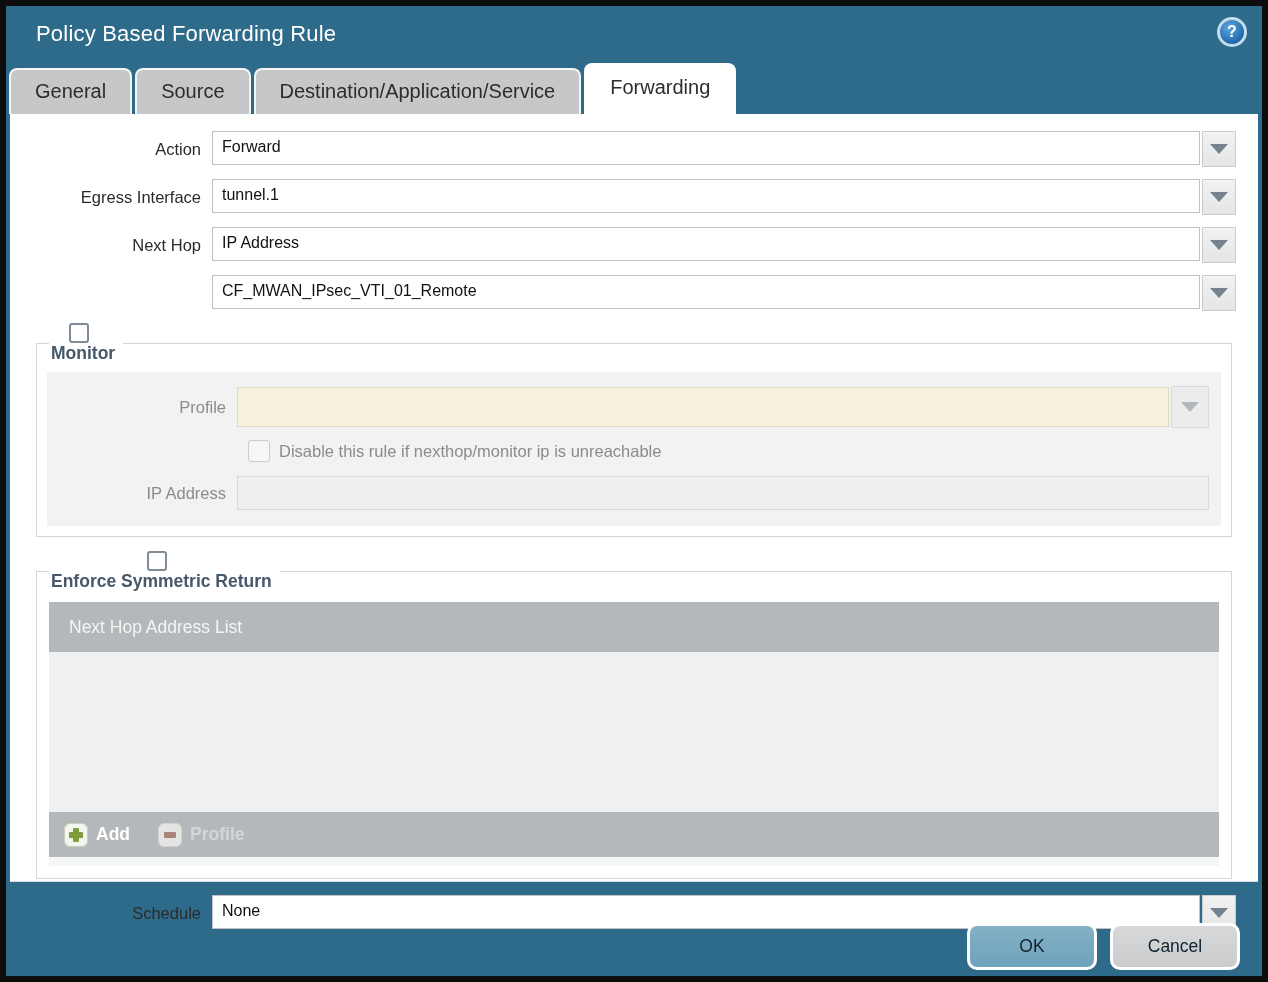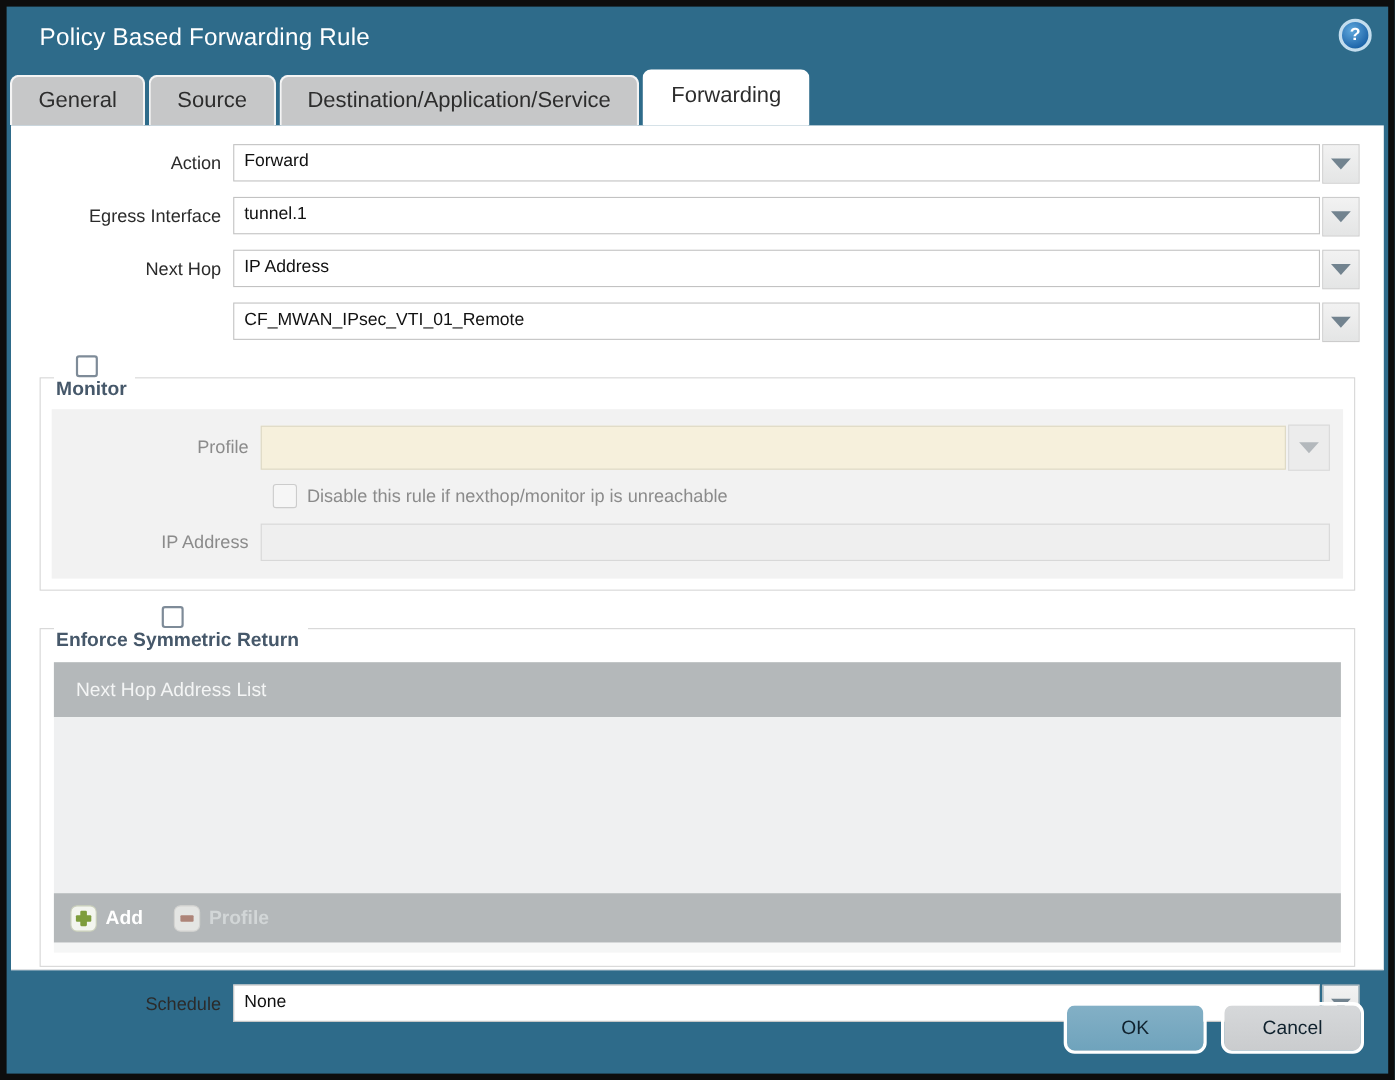--- a/index.html
+++ b/index.html
@@ -200,21 +200,21 @@
   .icon-minus::before {
     content: ""; position: absolute; left: 5px; right: 5px;
     top: 50%; margin-top: -3px; height: 6px;
     background: #ad8478; border-radius: 1px;
   }
 
   .schedule-row { margin-top: 16px; }
 
   
   .btnrow {
-    position: absolute; right: 22px; bottom: 18px;
+    position: absolute; right: 22px; bottom: 6px;
     display: flex; gap: 13px;
   }
   .btn {
     min-width: 130px; height: 47px;
     border-radius: 10px;
     border: 3px solid #ffffff;
     font-size: 17.5px; color: #10222e;
     display: flex; align-items: center; justify-content: center;
     cursor: pointer;
     font-family: inherit;

